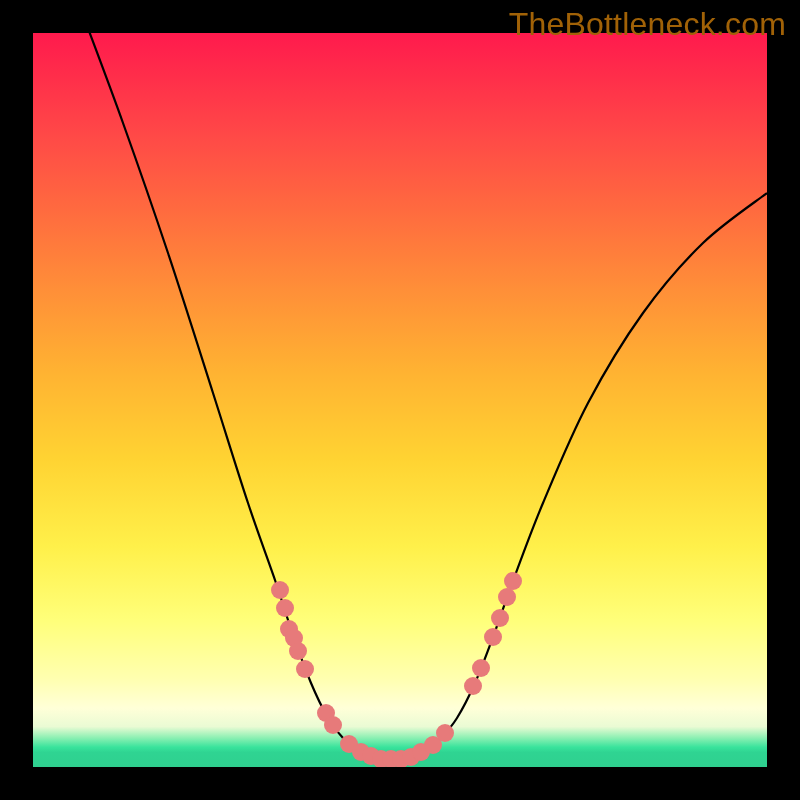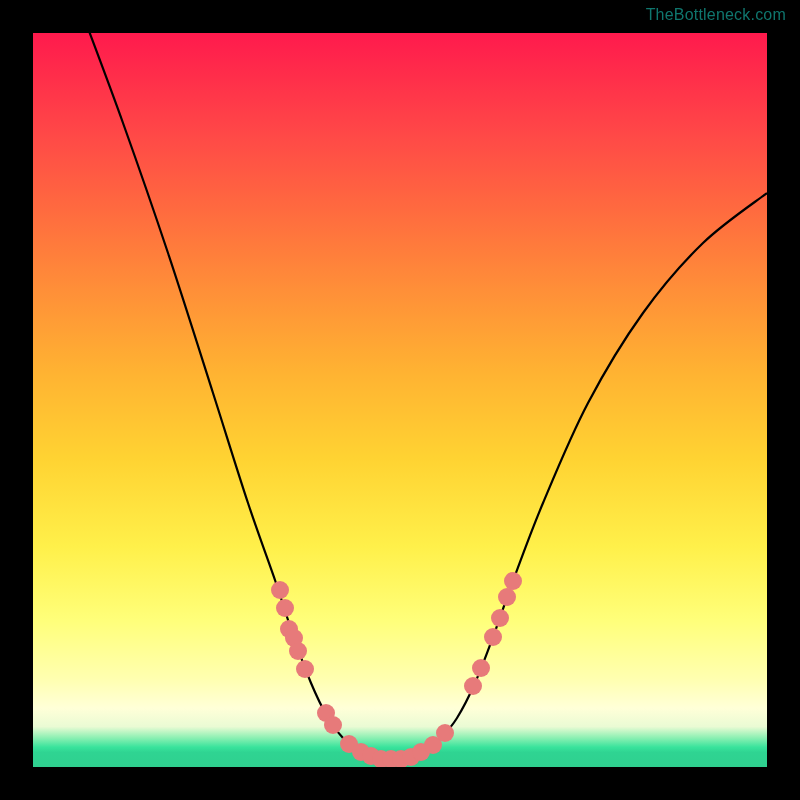--- a/index.html
+++ b/index.html
@@ -45,22 +45,22 @@
       #8df0b3 96%,
       #39e39c 97.3%,
       #2fd492 98.0%,
       #2fd08f 100%
     );
   }
   .watermark {
     position: absolute;
     top: 6px;
     right: 14px;
-    color: #0f766e;
-    font-size: 16px;
+    color: #a16207;
+    font-size: 32px;
     font-weight: 500;
     letter-spacing: 0.2px;
     user-select: none;
   }
   svg.curve {
     position: absolute;
     inset: 0;
   }
 </style>
 </head>

